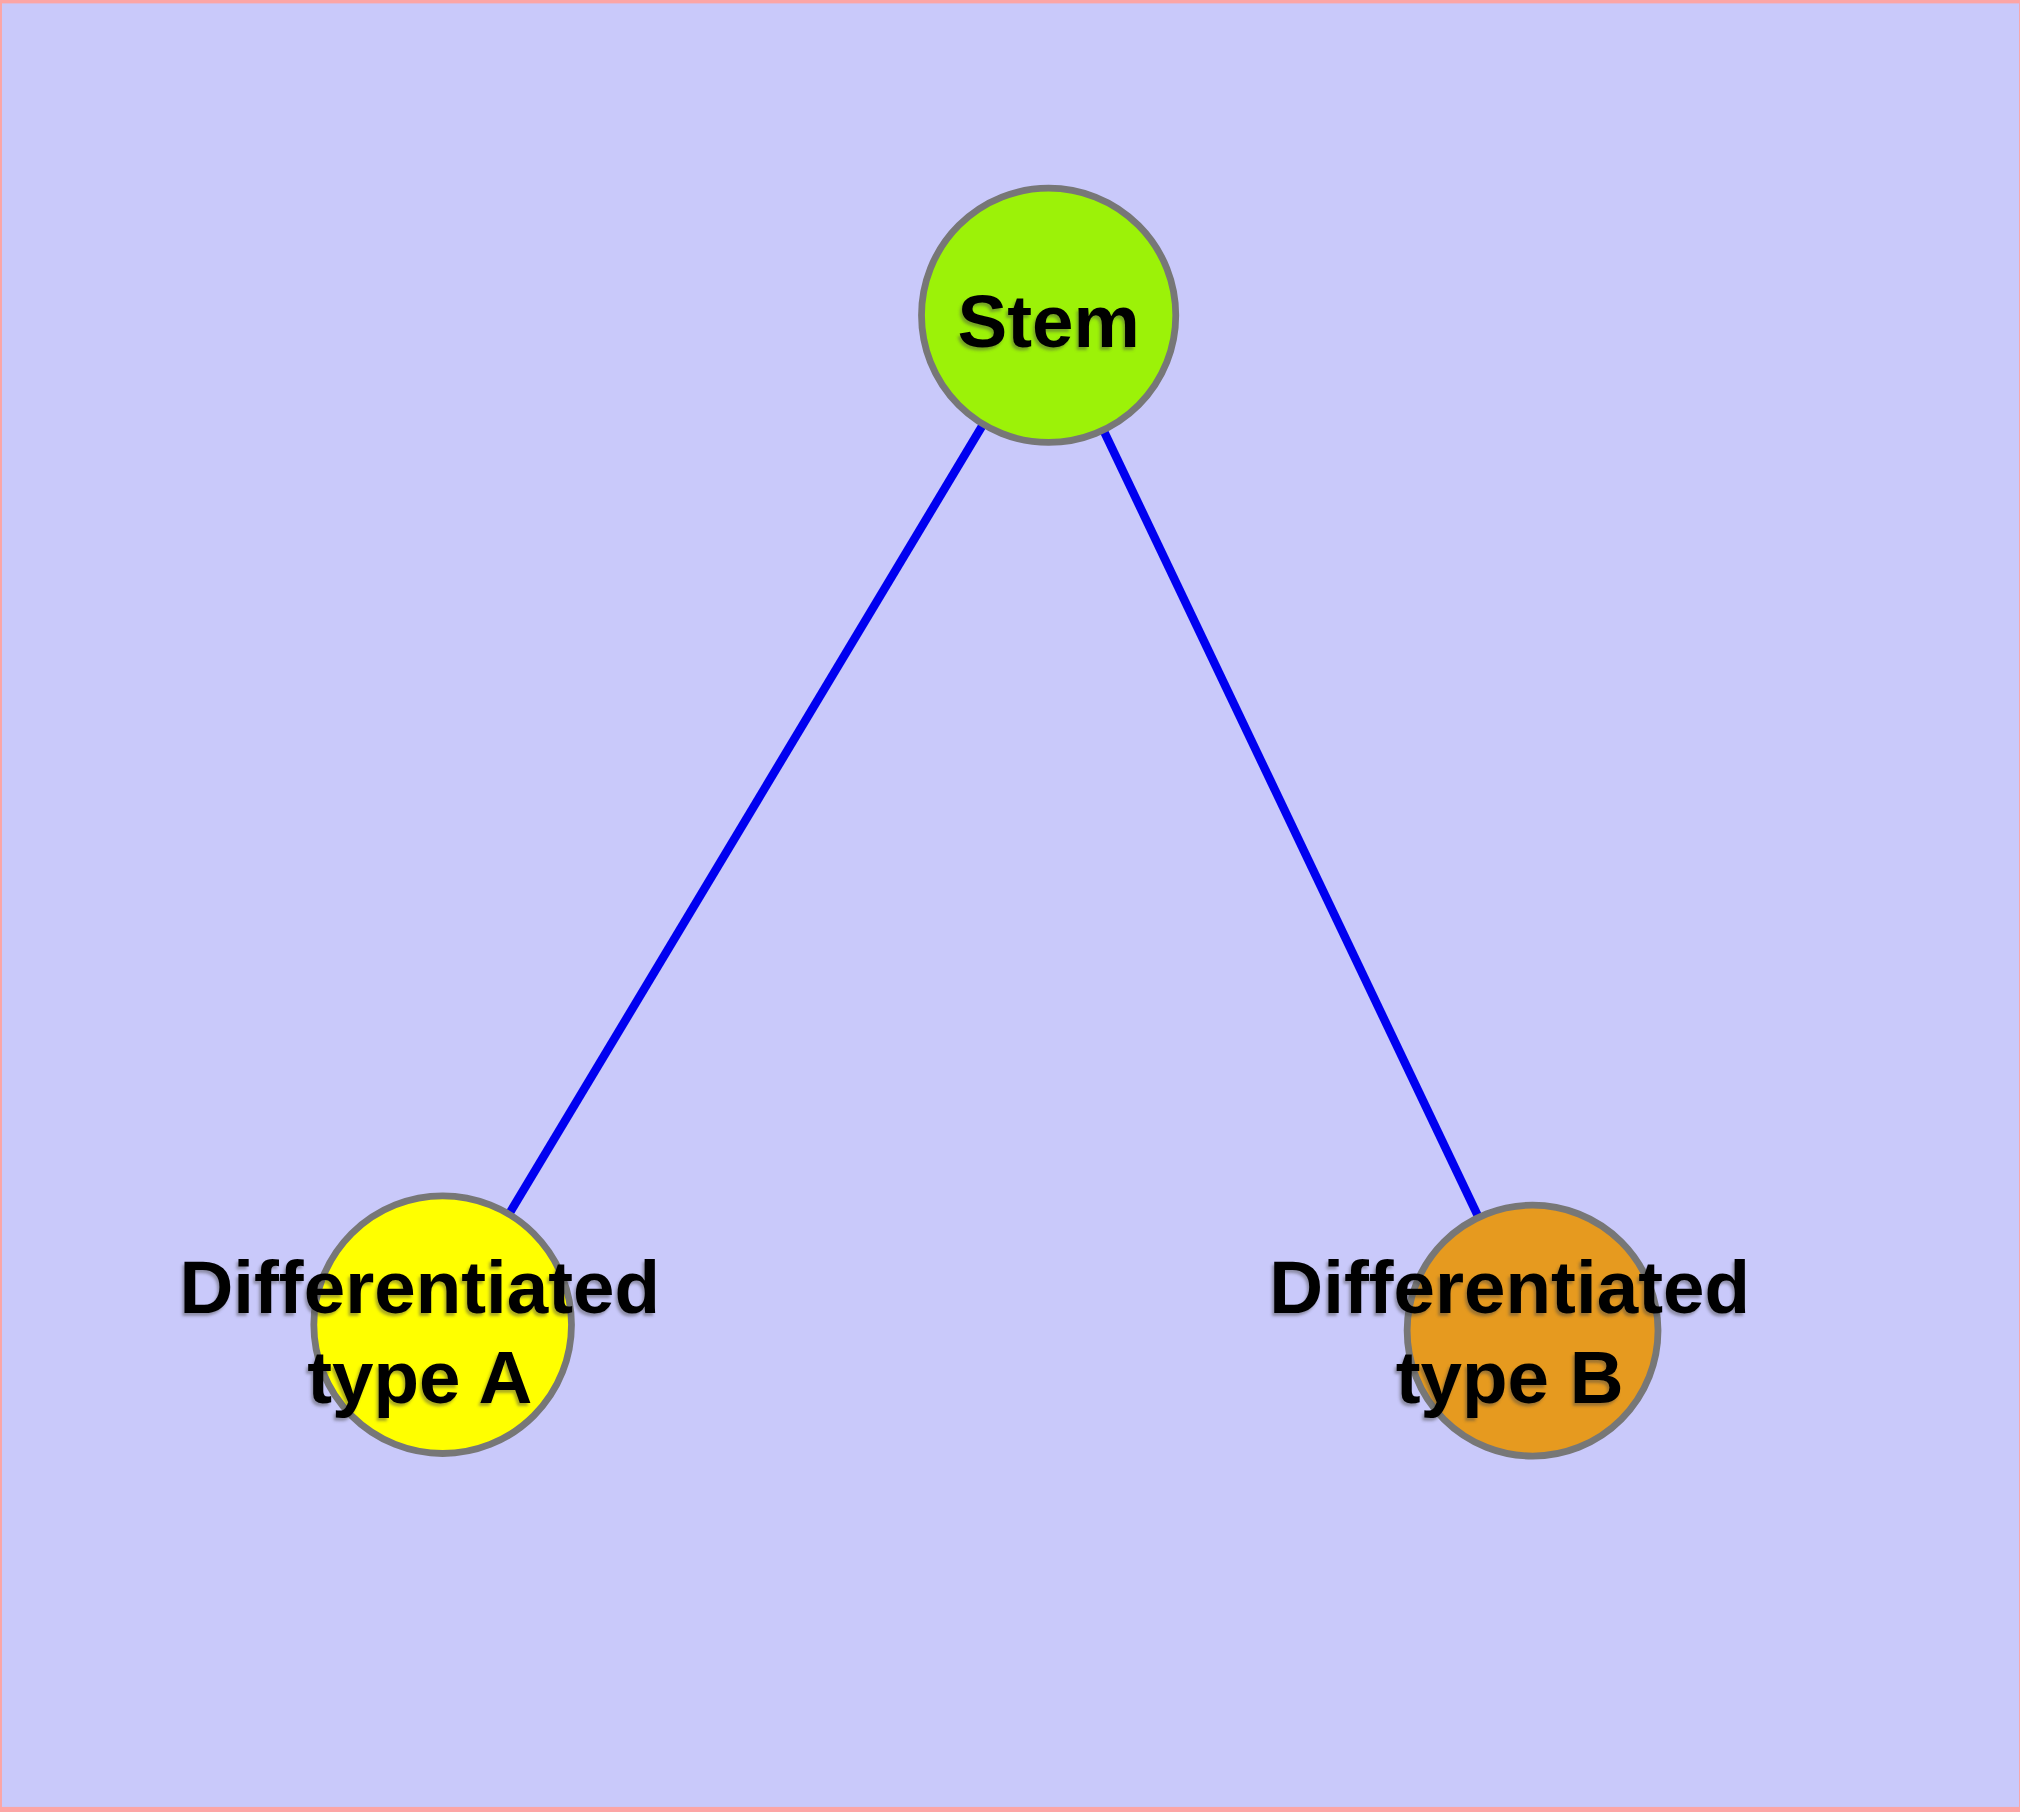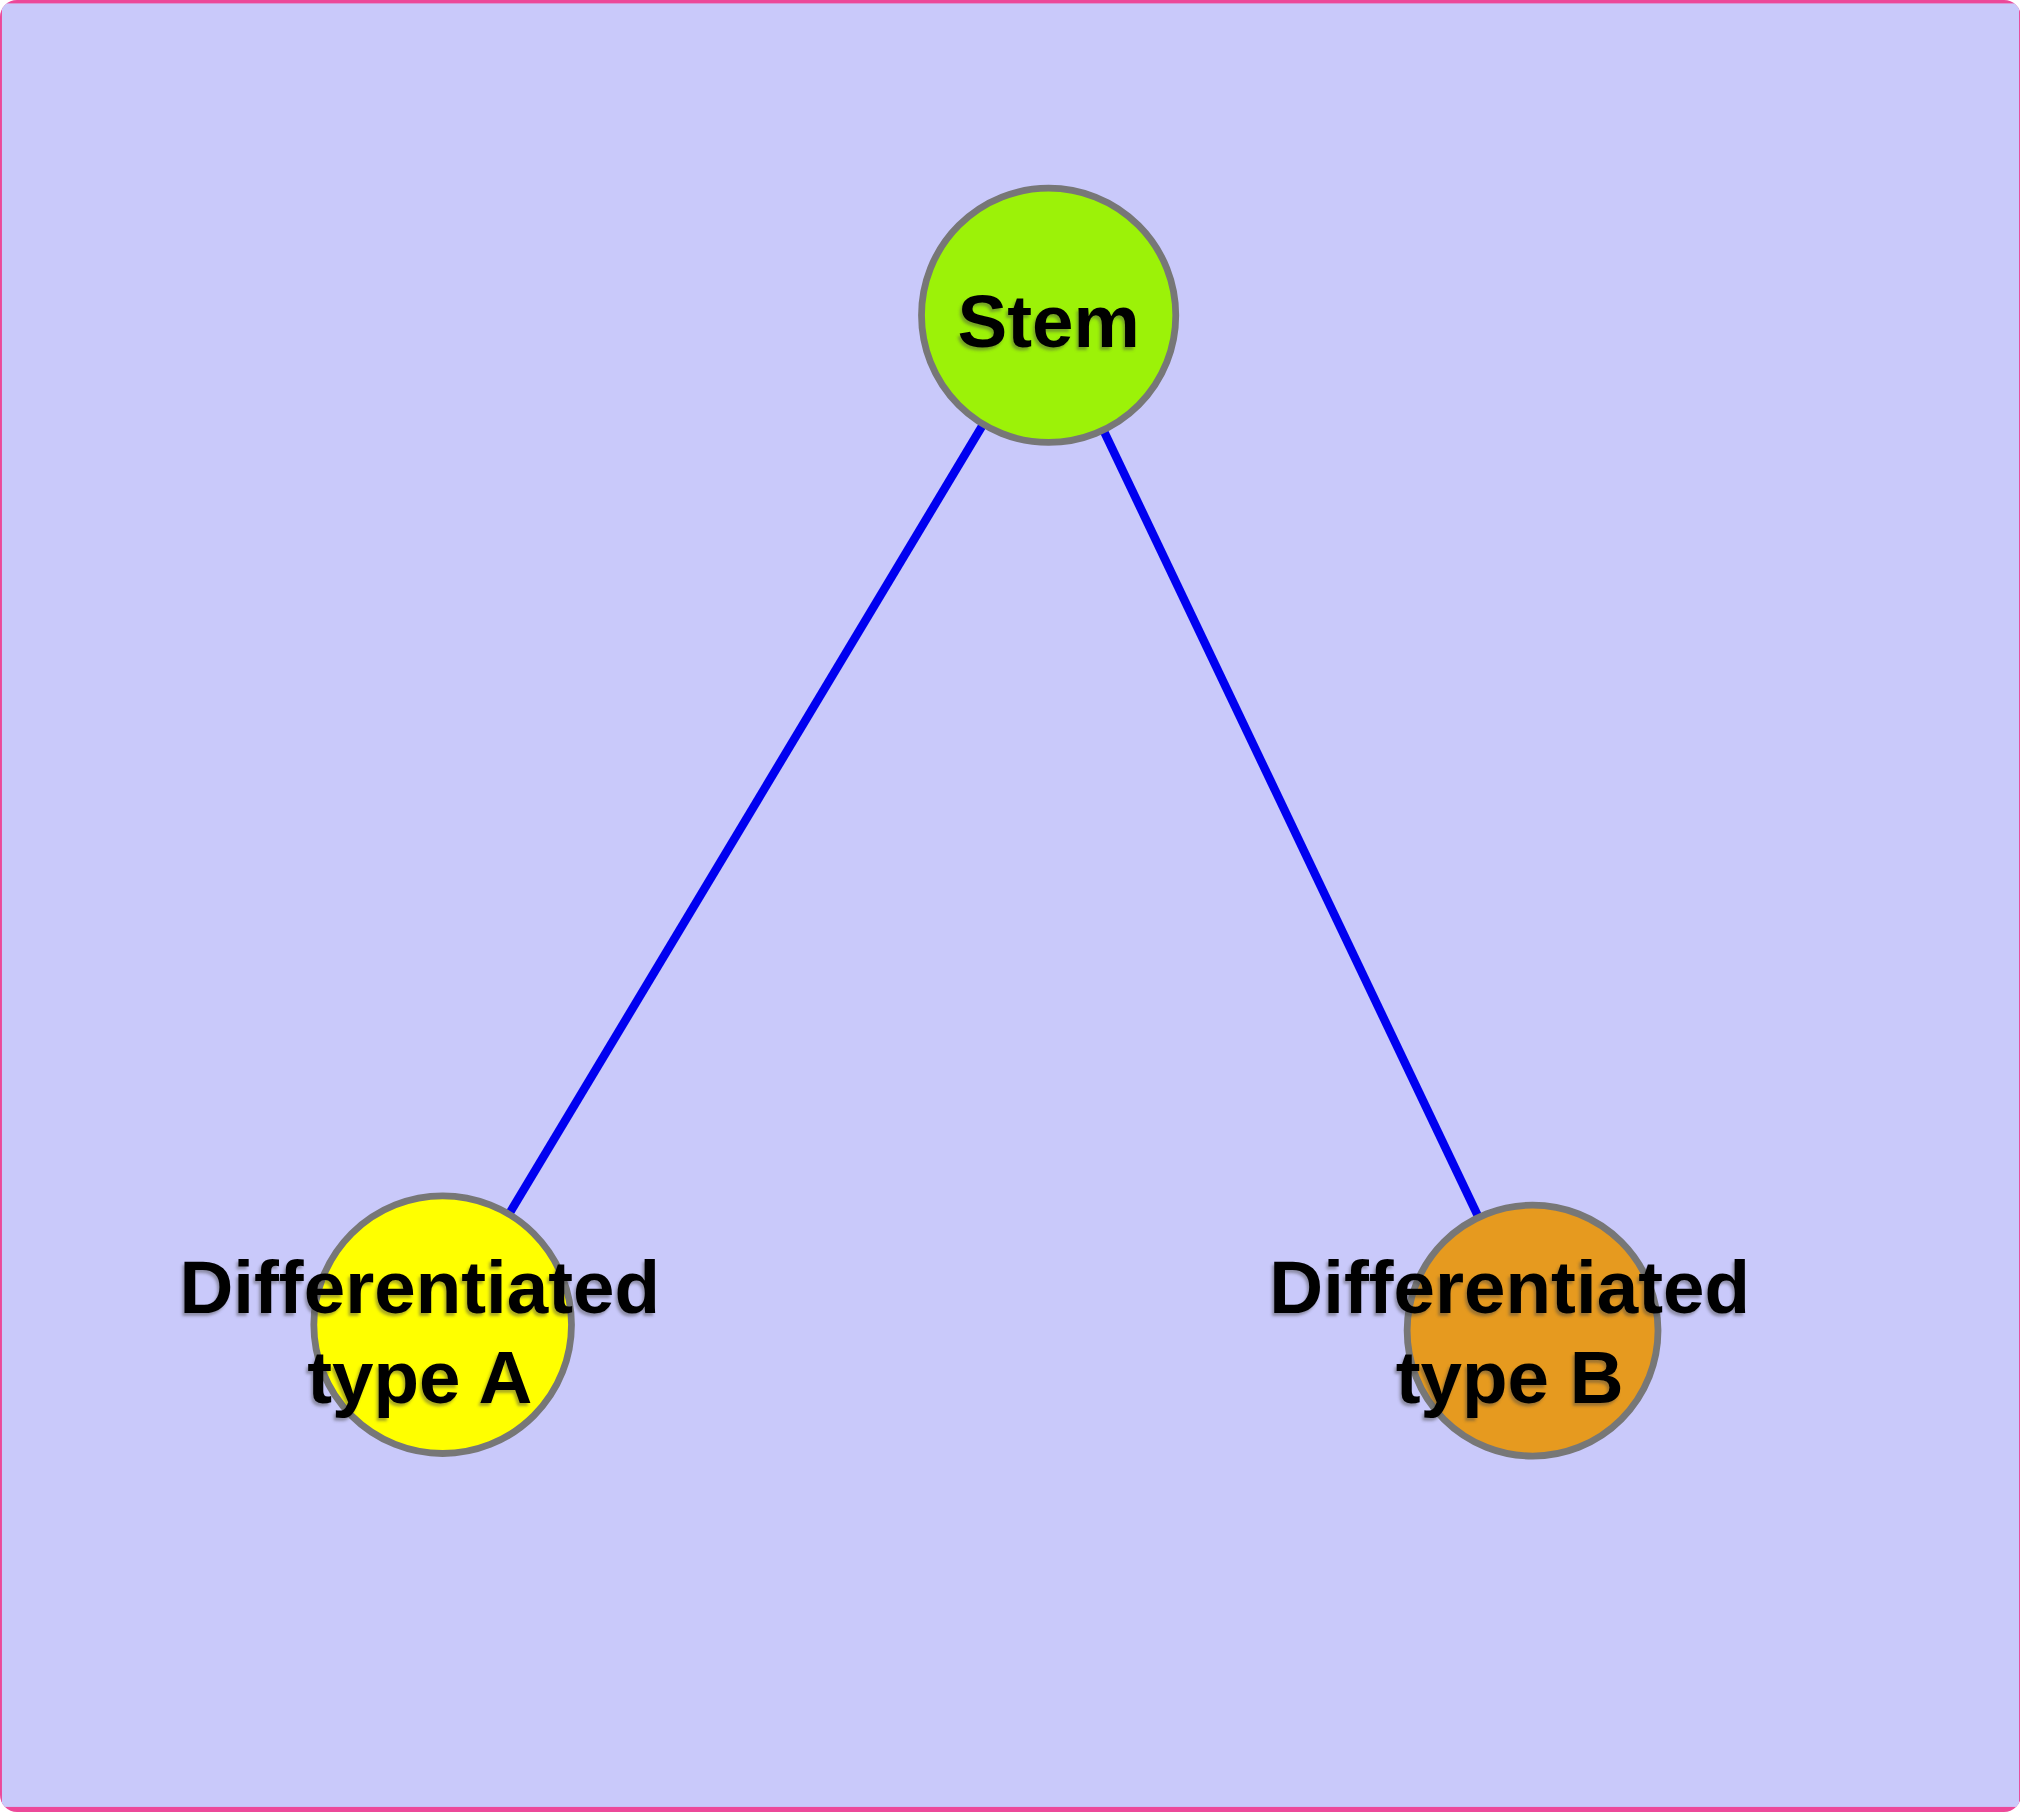--- a/index.html
+++ b/index.html
@@ -4,24 +4,23 @@
 <style>
   html, body {
     margin: 0;
     padding: 0;
     background: #ffffff;
   }
   .canvas {
     position: relative;
     width: 2021px;
     height: 1812px;
-    background: #ec4899;
+    background: #fca5a5;
     overflow: hidden;
     font-family: "Liberation Sans", sans-serif;
-    border-radius: 17px;
   }
   svg.figure {
     display: block;
     position: absolute;
     left: 0;
     top: 0;
   }
   .edge {
     stroke-width: 10;
     stroke-linecap: butt;

